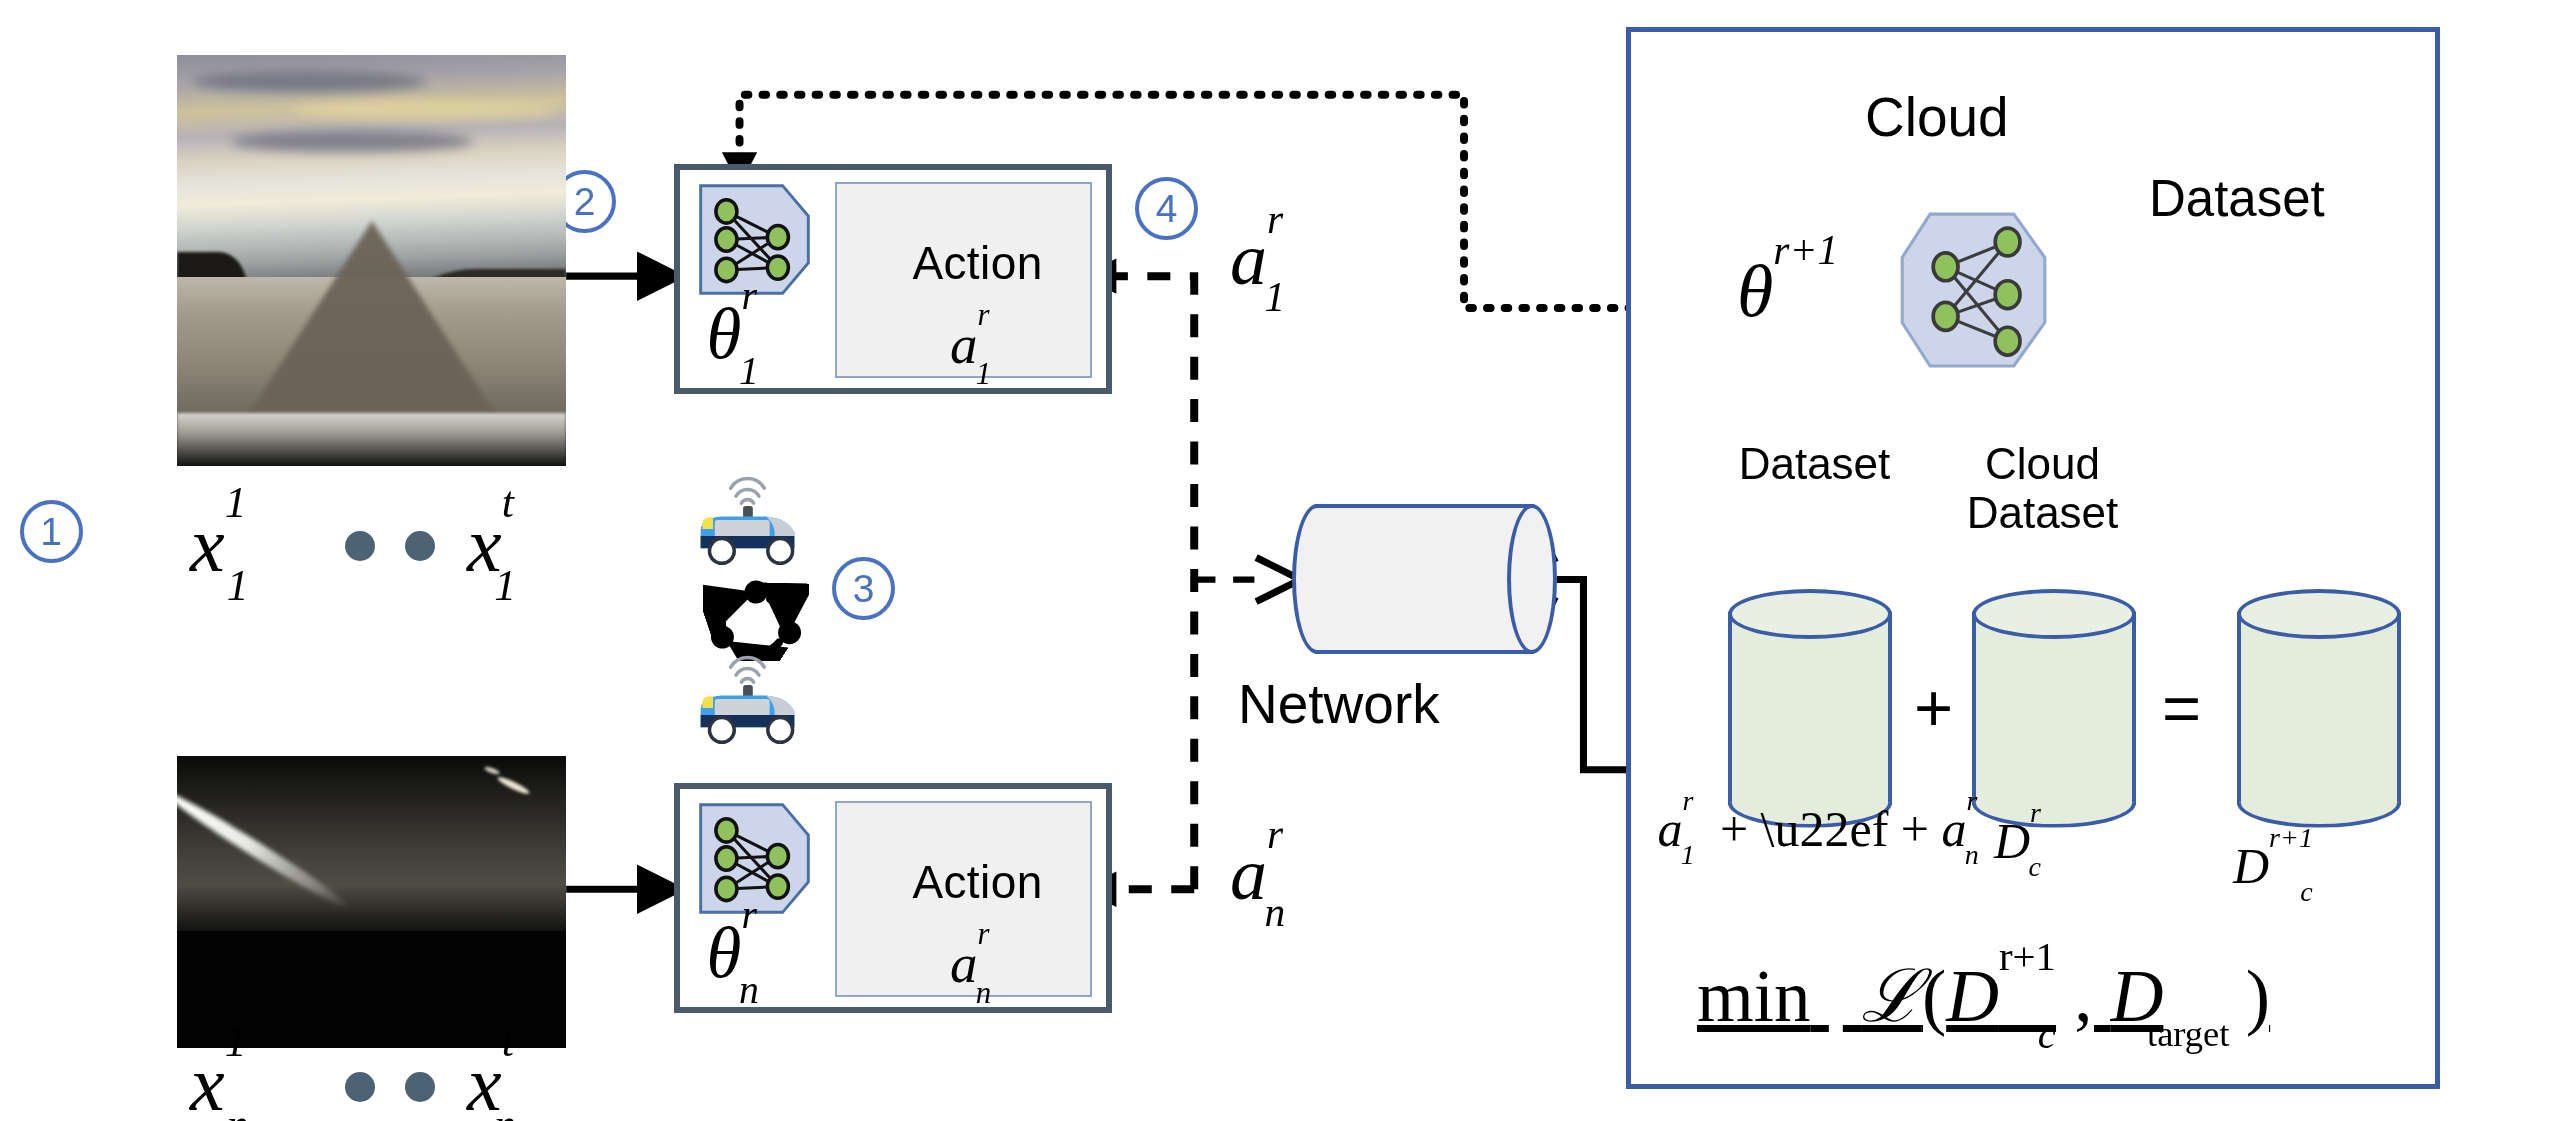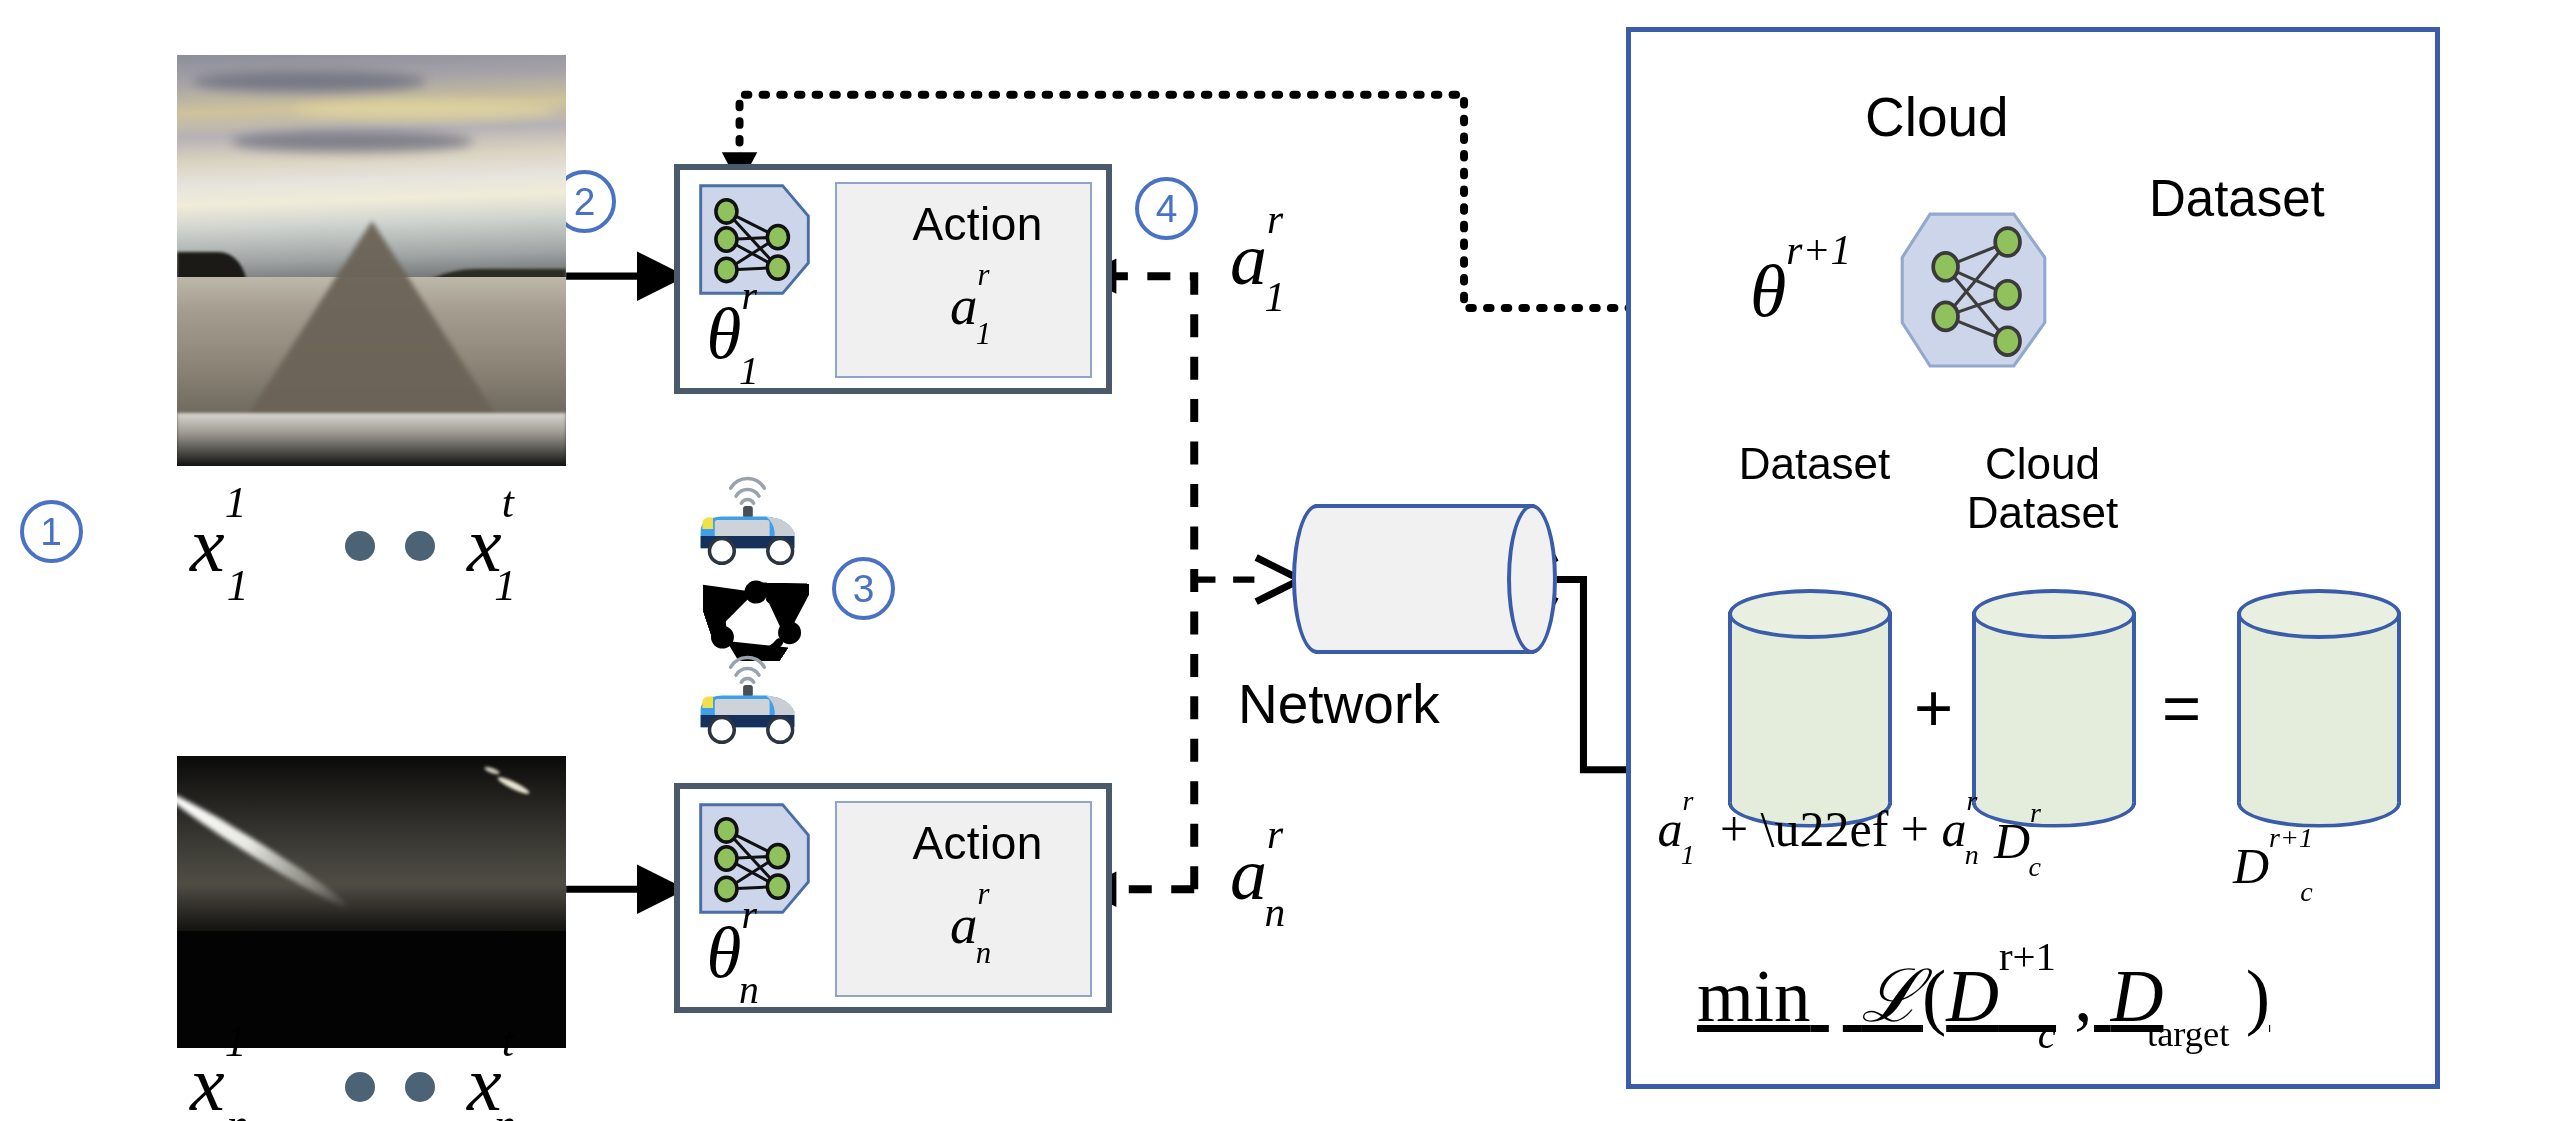--- a/index.html
+++ b/index.html
@@ -45,21 +45,21 @@
      transform:rotate(32deg);transform-origin:left center;filter:blur(2.2px);border-radius:50%;}
   .photo.night .spark{position:absolute;right:9%;top:9%;width:9%;height:2.4%;
      background:#e8e4cf;transform:rotate(26deg);filter:blur(1.8px);border-radius:50%;}
   .photo.night .spark2{position:absolute;right:17%;top:4%;width:4%;height:1.8%;
      background:#cfcabc;transform:rotate(20deg);filter:blur(1.8px);border-radius:50%;}
   .photo.night .dark{position:absolute;left:0;right:0;bottom:0;height:40%;background:#030303;}
 
   
   .device{position:absolute;border:6.2px solid #4b5a6b;background:#fff;box-sizing:border-box;}
   .actionbox{position:absolute;border:2.7px solid #8fa6c8;background:#f0f0f0;box-sizing:border-box;
-     display:flex;flex-direction:column;align-items:center;justify-content:flex-start;padding-left:28px;}
+     display:flex;flex-direction:column;align-items:center;justify-content:flex-end;padding-left:28px;}
   .actionbox .alab{font-size:46px;margin-top:12.4px;letter-spacing:0.4px;}
   .actionbox .aform{font-size:55px;margin-top:23px;}
 
   
   .nnicon{position:absolute;}
 
   
   .m{font-family:"Liberation Serif", serif;font-style:italic;white-space:nowrap;}
   .m sup,.m sub{font-style:italic;font-size:.56em;line-height:0;position:relative;}
   .m sup{top:-.62em;} .m sub{bottom:-.28em;left:-.45em;}
@@ -294,21 +294,21 @@
   <div class="hbody"></div>
   <div class="hleft"></div>
   <div class="hright"></div>
 </div>
 <div class="abs" style="left:1238px;top:672px;font-size:55px;">Network</div>
 
 <div id="cloud-panel" style="left:1626px;top:26.5px;width:814px;height:1062px;">
 
   <div class="ctitle" style="left:234px;top:53px;">Cloud</div>
 
-  <div class="abs m" style="left:119px;top:217px;font-size:74px;">
+  <div class="abs m" style="left:106px;top:217px;font-size:74px;">
     <span>θ</span><sup class="up">r+1</sup>
   </div>
 
   <svg class="nnicon" style="left:265px;top:168px;width:155px;height:177px;" viewBox="0 0 100 112">
     <polygon points="22,8 76,8 96,36 96,78 76,106 22,106 4,78 4,36" fill="#ccd5ea" stroke="#93a8cd" stroke-width="2"></polygon>
     <g stroke="#3d3d3d" stroke-width="2">
       <line x1="32" y1="42" x2="72" y2="26"></line>
         <line x1="32" y1="42" x2="72" y2="60"></line>
       <line x1="32" y1="42" x2="72" y2="90"></line>
         <line x1="32" y1="74" x2="72" y2="26"></line>

